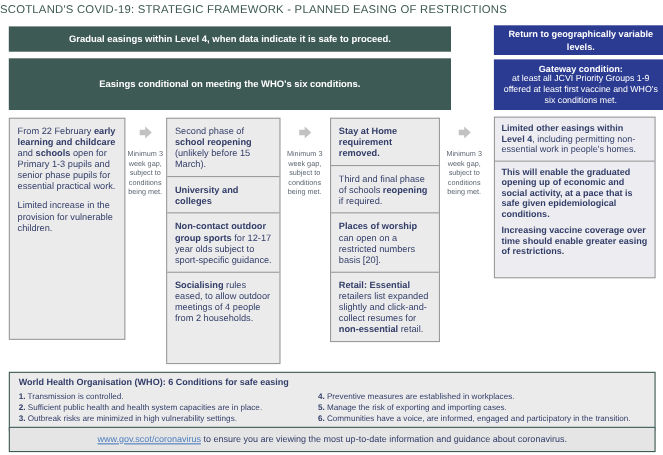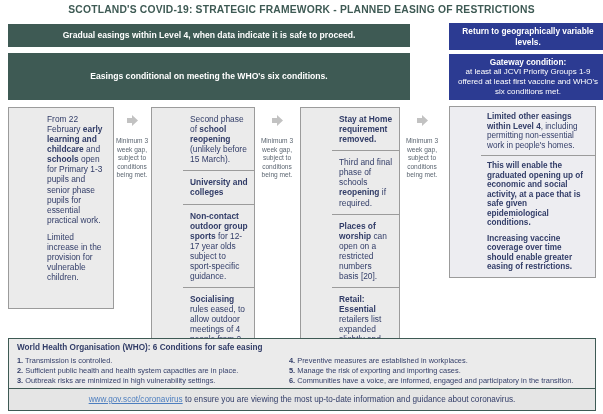--- a/index.html
+++ b/index.html
@@ -5,43 +5,43 @@
   :root{
     --slate:#3e5a54; --navy:#2c3b92; --boxbg:#ebebeb; --boxborder:#9b9b9b;
     --text:#323d68; --link:#4d7ebf; --arrow:#c2c2c2; --arrowtext:#5d6772; --rightbg:#ededf1;
   }
   *{box-sizing:border-box; margin:0; padding:0;}
   html,body{width:603px;height:414px;overflow:hidden;background:#fff;}
   body{font-family:"Liberation Sans","DejaVu Sans",sans-serif;}
   .frame{position:relative;width:603px;height:414px;background:#fff;}
   .b{font-weight:bold;}
 
-  .title{position:absolute;top:4px;left:0;width:100%;text-align:center;
-    font-size:10.3px;font-weight:bold;color:var(--slate,#3e5a54);letter-spacing:.2px;}
+  .title{position:absolute;top:4px;left:0;width:100%;
+    font-size:10.3px;font-weight:normal;color:var(--slate,#3e5a54);letter-spacing:.2px;}
 
   .banner{position:absolute;left:8px;width:402px;background:var(--slate,#3e5a54);color:#fff;
     font-weight:bold;font-size:8.6px;display:flex;align-items:center;justify-content:center;
     text-align:center;padding:0 30px;line-height:1.2;}
   .banner1{top:24px;height:23px;}
   .banner2{top:53px;height:47px;}
 
   .bluebox{position:absolute;left:449px;width:158px;background:var(--navy,#2c3b92);color:#fff;
     text-align:center;display:flex;flex-direction:column;align-items:center;justify-content:center;
     font-size:8px;line-height:1.22;padding:2px 4px;}
   .box-return{top:23px;height:27px;font-weight:bold;font-size:8.3px;}
   .box-gateway{top:54px;height:46px;}
   .gateway-title{font-weight:bold;font-size:8.3px;}
 
   .stepcol{position:absolute;top:107px;background:var(--boxbg,#ebebeb);
     border:1px solid var(--boxborder,#9b9b9b);color:var(--text,#323d68);
     font-size:8.4px;line-height:1.2;}
   .col1{left:8px;width:106px;min-height:202px;}
   .col2{left:151px;width:104px;min-height:224px;}
   .col3{left:300px;width:100px;min-height:159px;}
-  .sec{padding:6px 6px 6px 7px;margin-left:31px;}
+  .sec{padding:6px 6px 6px 7px;}
   .sec + .sec{border-top:1px solid var(--boxborder,#9b9b9b);}
   .sec p + p{margin-top:7px;}
 
   .rightcol{position:absolute;top:106px;left:449px;width:147px;min-height:147px;
     background:var(--rightbg,#ededf1);border:1px solid var(--boxborder,#9b9b9b);
     color:var(--text,#323d68);font-size:8.2px;line-height:1.16;}
   .rightcol .sec{padding:5px 6px;}
   .rightcol .sec + .sec{border-top:1px solid var(--boxborder,#9b9b9b);}
   .rightcol .sec p + p{margin-top:6px;}
 

